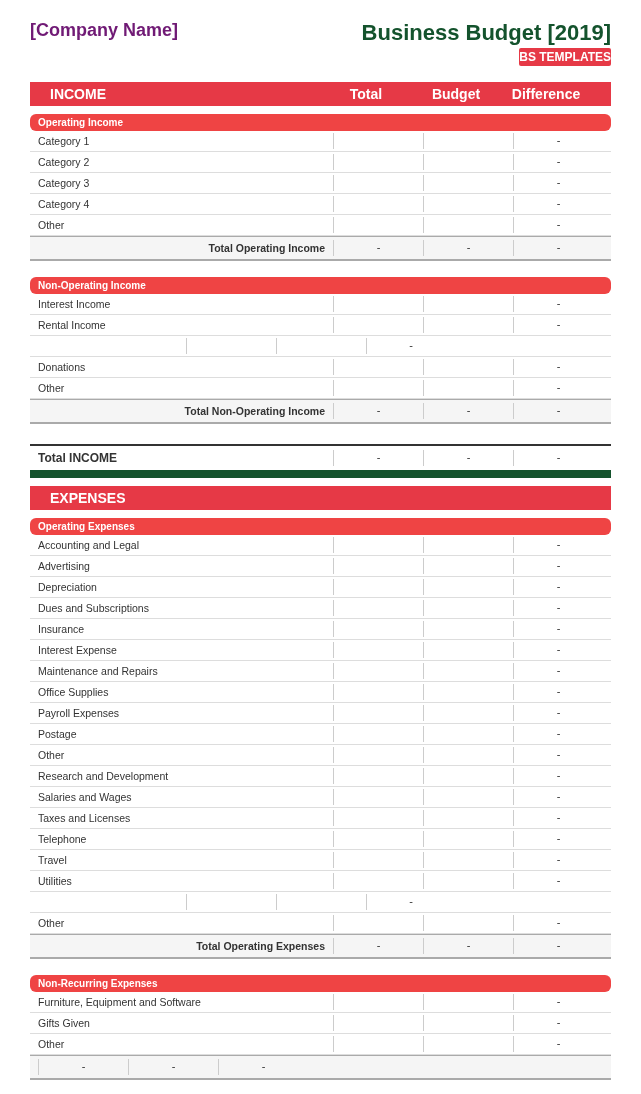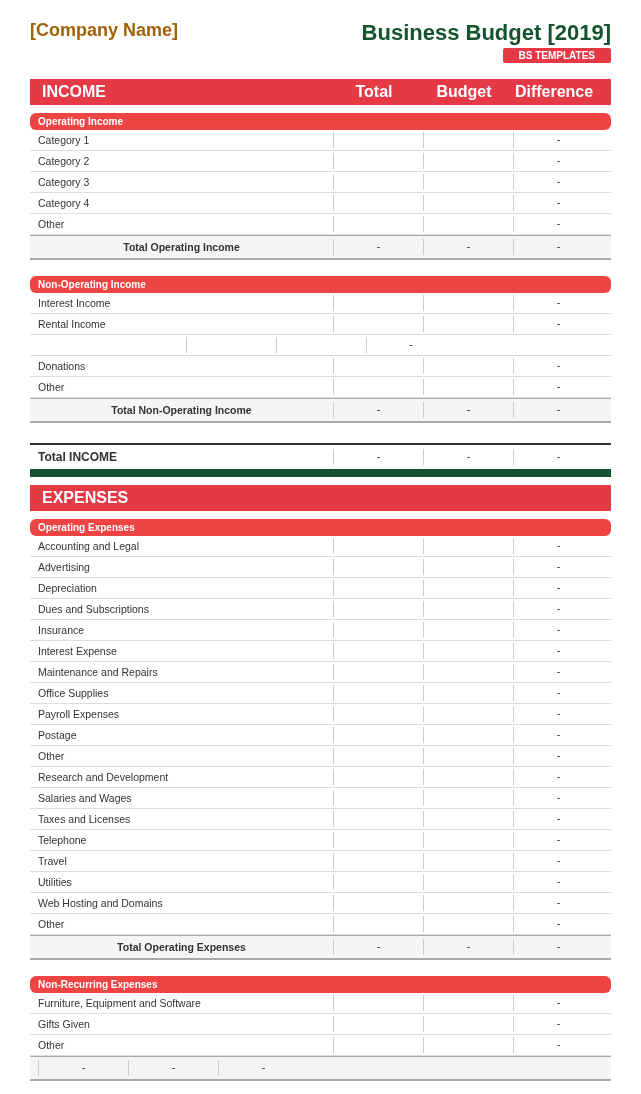--- a/index.html
+++ b/index.html
@@ -14,46 +14,46 @@
     }
     .header {
       display: flex;
       justify-content: space-between;
       align-items: flex-start;
       margin-bottom: 16px;
     }
     .company-name {
       font-size: 18px;
       font-weight: bold;
-      color: #a16207;
+      color: #701a75;
     }
     .title-block {
       text-align: right;
     }
     .budget-title {
       font-size: 22px;
       font-weight: bold;
       color: #14532d;
     }
     .bs-badge {
       display: inline-block;
       background: #e63946;
       color: #fff;
-      font-size: 10px;
-      font-weight: bold;
-      padding: 2px 16px;
+      font-size: 12px;
+      font-weight: bold;
+      padding: 2px 0;
       border-radius: 2px;
       margin-top: 2px;
     }
     .section-header-red {
       background: #e63946;
       color: #fff;
       font-weight: bold;
-      font-size: 16px;
-      padding: 4px 12px;
+      font-size: 14px;
+      padding: 4px 20px;
       display: flex;
       justify-content: space-between;
     }
     .section-header-red .col-headers {
       display: flex;
       gap: 0;
     }
     .col-header {
       font-weight: bold;
       color: #fff;
@@ -98,21 +98,21 @@
       align-items: center;
       border-top: 1px solid #aaa;
       border-bottom: 2px solid #aaa;
       padding: 3px 8px;
       background: #f5f5f5;
     }
     .total-label {
       flex: 1;
       font-weight: bold;
       font-size: 10.5px;
-      text-align: center;
+      text-align: right;
       padding-right: 8px;
     }
     .total-cells {
       display: flex;
     }
     .grand-total-row {
       display: flex;
       justify-content: space-between;
       align-items: center;
       border-top: 2px solid #333;
@@ -413,21 +413,20 @@
     </div>
     <div class="data-row">
       <span class="row-label">Utilities</span>
       <div class="row-cells">
         <span class="cell"></span>
         <span class="cell"></span>
         <span class="cell">-</span>
       </div>
     </div>
     <div class="data-row">
-      <span class="row-label">Web Hosting and Domains</span>
       <div class="row-cells">
         <span class="cell"></span>
         <span class="cell"></span>
         <span class="cell">-</span>
       </div>
     </div>
     <div class="data-row">
       <span class="row-label">Other</span>
       <div class="row-cells">
         <span class="cell"></span>

